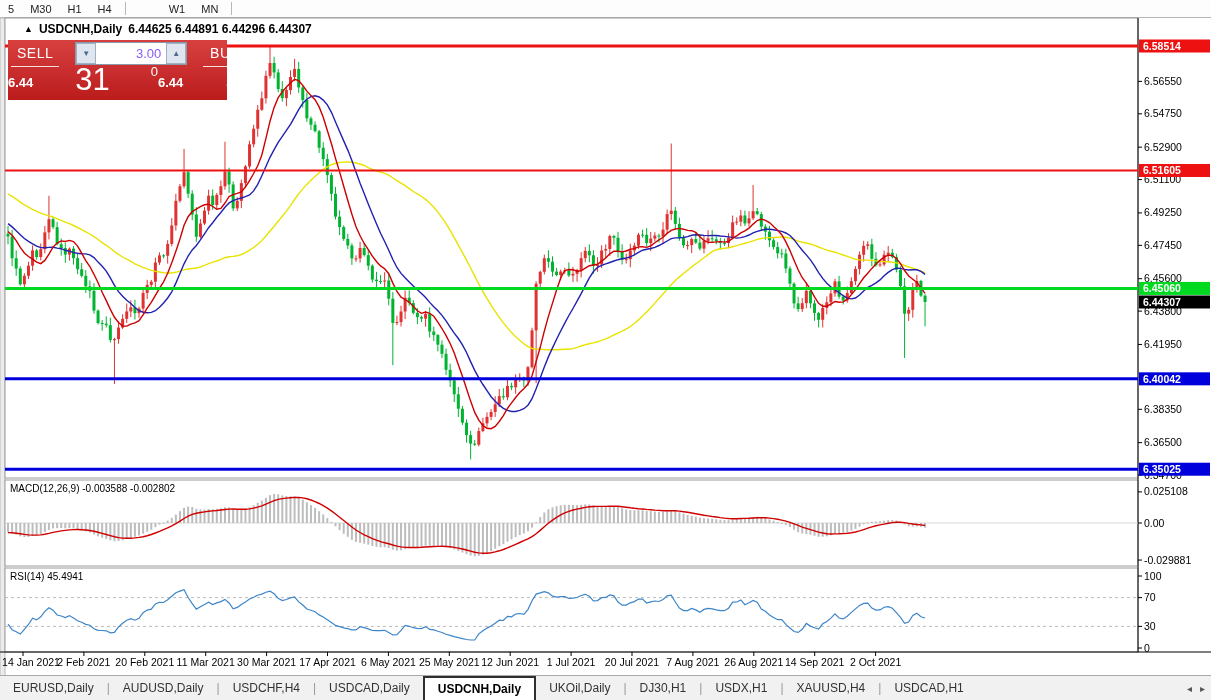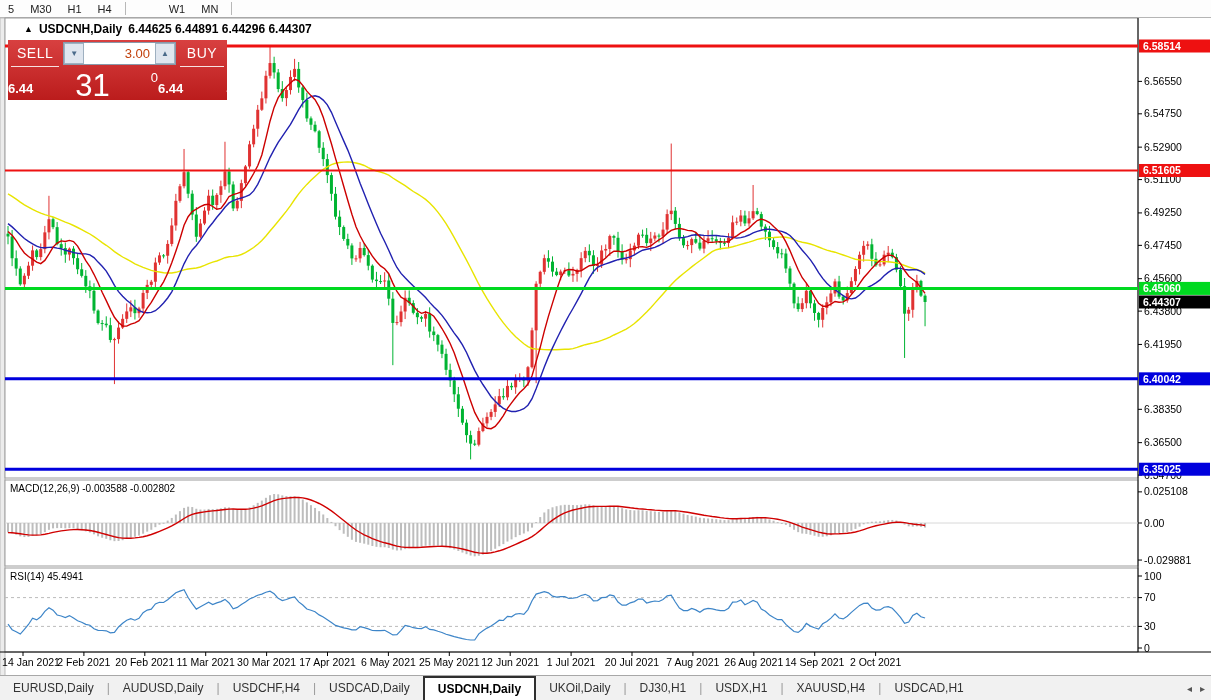--- a/index.html
+++ b/index.html
@@ -18,33 +18,33 @@
 
   
   .title-row{position:absolute;left:24px;top:22px;font-size:12px;font-weight:700;color:#000;
     display:flex;align-items:center;gap:6px;z-index:4;}
   .title-row .tri{font-size:9px;}
   .title-row .ohlc{font-weight:700;}
 
   
   .trade{position:absolute;left:8px;top:40px;width:219px;height:60px;z-index:5;
     background:linear-gradient(#d84040,#bb1c1c);color:#fff;}
-  .trade-row1{display:flex;height:27px;align-items:stretch;}
+  .trade-row1{display:flex;height:27px;align-items:stretch;gap:12px;}
   .btn-sell,.btn-buy{background:transparent;border:none;color:#fff;font-size:14px;
     font-family:"Liberation Sans",sans-serif;border-bottom:1px solid rgba(255,255,255,.85);
     letter-spacing:.5px;cursor:pointer;}
   .btn-sell{flex:0 0 48px;margin-left:3px;}
   .btn-buy{flex:0 0 44px;margin-right:3px;}
   .spinner{flex:1;display:flex;margin:2px 4px;background:#fff;border:1px solid #8899aa;}
   .spin-btn{flex:0 0 20px;background:#dfe6ef;border:1px solid #9fb0c0;color:#4a6a8a;
     font-size:8px;line-height:1;cursor:pointer;padding:0;}
-  .vol-field{flex:1;border:none;outline:none;text-align:right;font-size:13px;color:#c2410c;
+  .vol-field{flex:1;border:none;outline:none;text-align:right;font-size:13px;color:#8b5cf6;
     width:60px;padding:0 5px;font-family:"Liberation Sans",sans-serif;}
   .trade-row2{display:flex;height:33px;}
-  .half{flex:1;display:flex;align-items:flex-end;justify-content:center;padding-bottom:0;gap:40px;}
+  .half{flex:1;display:flex;align-items:flex-end;justify-content:center;padding-bottom:6px;gap:40px;}
   .divider{width:2px;background:#fff;margin:2px 0;}
   .px-small{font-size:13px;font-weight:700;margin:0 2px 4px 0;}
   .px-big{font-size:31px;line-height:.9;font-weight:400;}
   .px-sup{font-size:13px;margin:0 0 15px 1px;}
 
   
   .ind-label{position:absolute;font-size:10px;color:#000;z-index:4;}
   #macd-label{left:10px;top:483px;}
   #rsi-label{left:10px;top:571px;}
 

